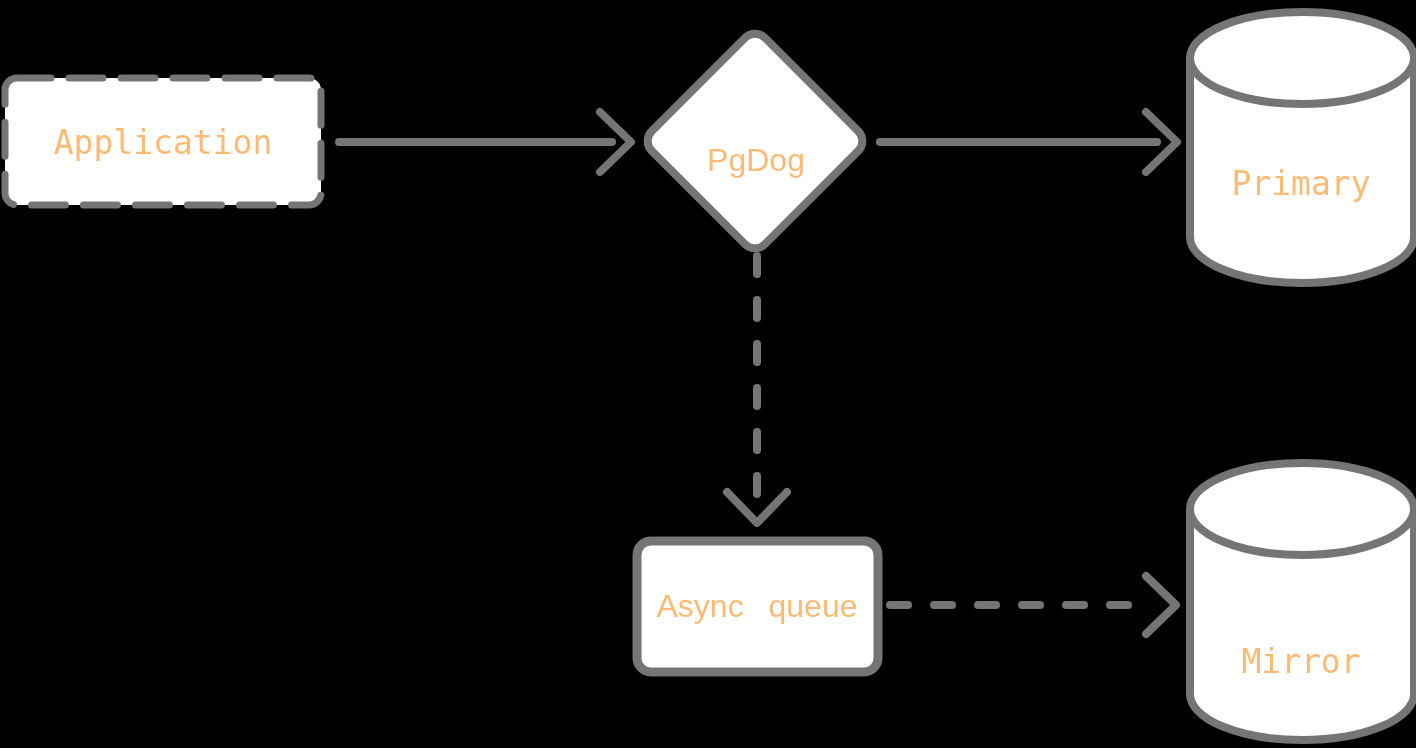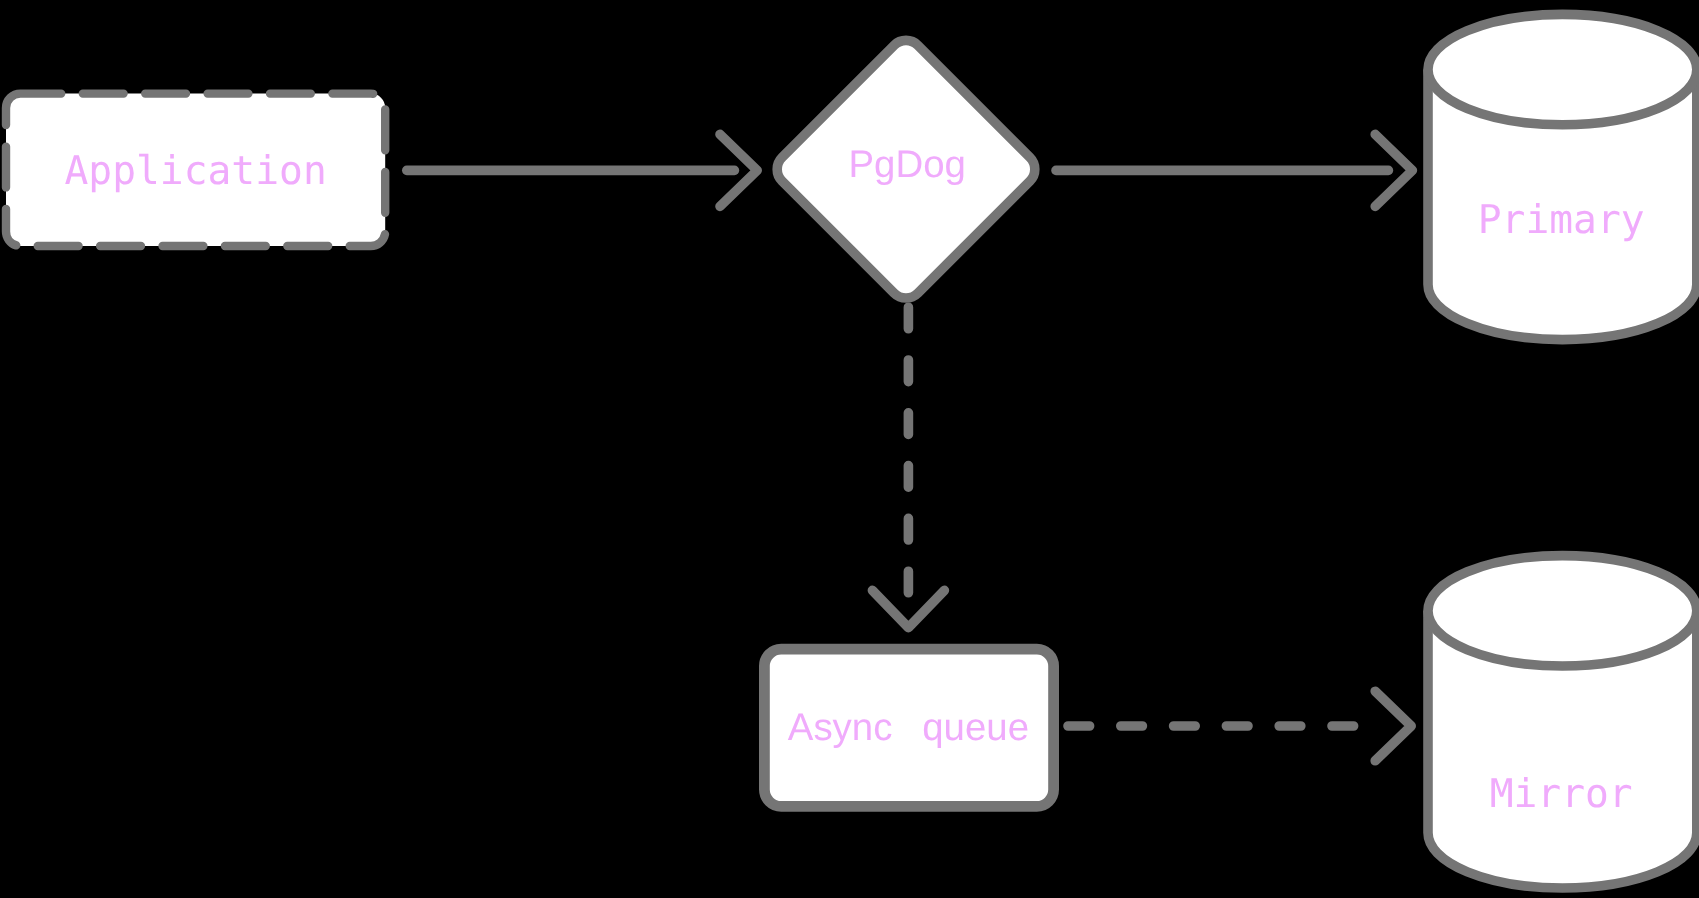--- a/index.html
+++ b/index.html
@@ -17,21 +17,21 @@
   .diagram-svg {
     position: absolute;
     left: 0;
     top: 0;
     width: 1416px;
     height: 748px;
   }
   .node-label {
     position: absolute;
     transform: translate(-50%, -50%);
-    color: #f0abfc;
+    color: #fdba74;
     white-space: nowrap;
     user-select: none;
   }
   .mono-label {
     font-family: "DejaVu Sans Mono", "Liberation Mono", monospace;
     font-size: 33px;
     font-weight: 500;
   }
   .sans-label {
     font-family: "Liberation Sans", sans-serif;
@@ -81,21 +81,21 @@
     </g>
 
     <g>
       <path d="M 1190 509 L 1190 694 A 112 46 0 0 0 1414 694 L 1414 509" fill="#ffffff" stroke="#757575" stroke-width="8" stroke-linejoin="round"></path>
       <ellipse cx="1302" cy="509" rx="112" ry="46" fill="#ffffff" stroke="#757575" stroke-width="8"></ellipse>
     </g>
   </svg>
 
   <div class="node-label mono-label" style="left:163px; top:142px;">Application</div>
 
-  <div class="node-label sans-label" style="left:756px; top:137px;">PgDog</div>
+  <div class="node-label sans-label" style="left:756px; top:160px;">PgDog</div>
 
   <div class="node-label mono-label" style="left:1301px; top:183px;">Primary</div>
 
   <div class="node-label sans-label wide-space" style="left:757px; top:606px;">Async queue</div>
 
   <div class="node-label mono-label" style="left:1301px; top:661px;">Mirror</div>
 
 </div>
 
 </body></html>

